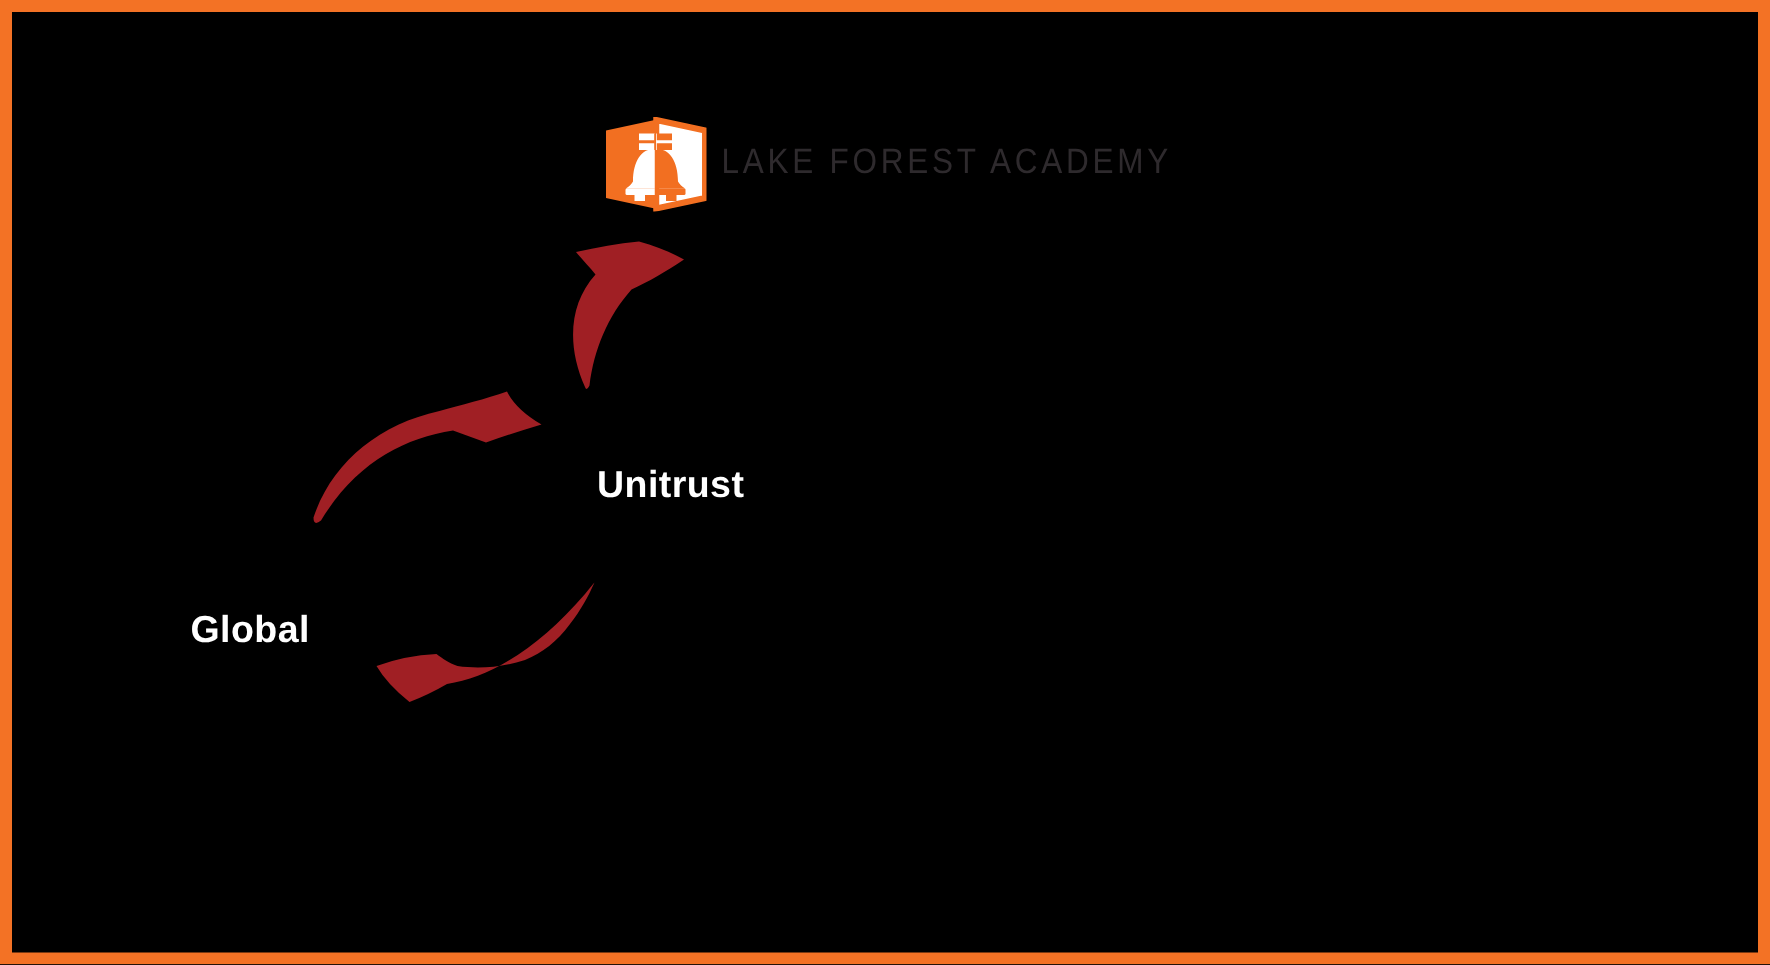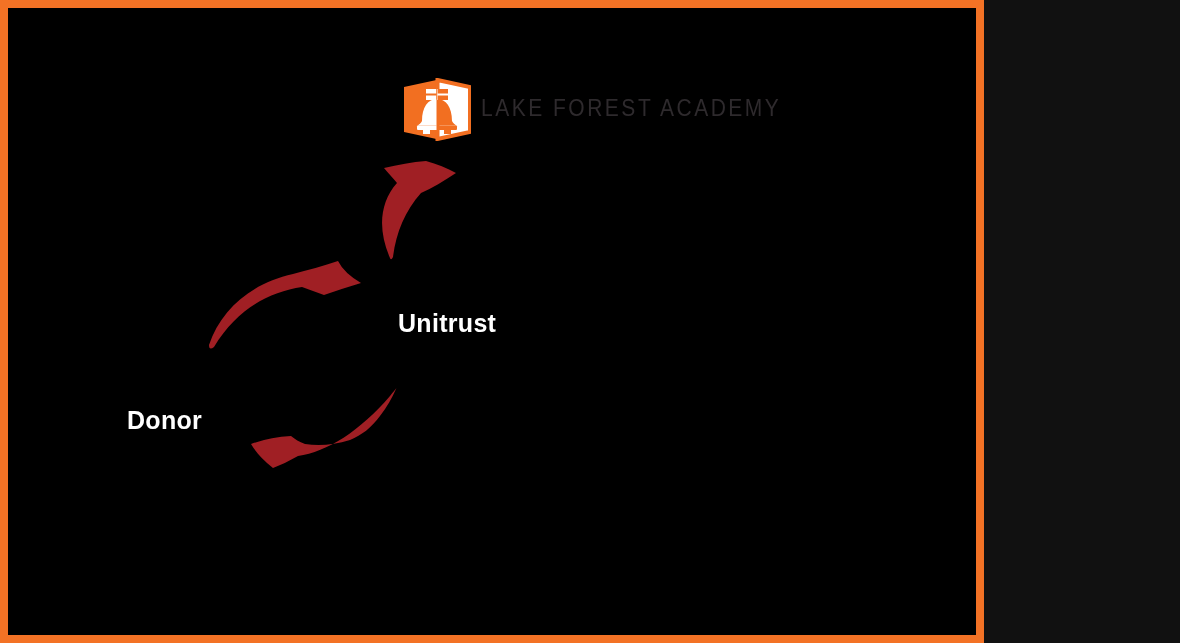--- a/index.html
+++ b/index.html
@@ -11,21 +11,21 @@
     --label-white:#FFFFFF;
     --bg:#000000;
   }
   *{margin:0;padding:0;box-sizing:border-box;}
   body{
     background:#111;
     font-family:"Liberation Sans", sans-serif;
   }
   .frame{
     position:relative;
-    width:984px;
+    width:1180px;
     height:643px;
     background:var(--bg);
     overflow:hidden;
   }
   .border-overlay{
     position:absolute;
     inset:0;
     border:8px solid var(--frame-orange);
     pointer-events:none;
     z-index:10;
@@ -166,16 +166,16 @@
           <rect x="23" y="15.5" width="22" height="2"></rect>
         </g>
       </g>
     </svg>
     <div class="logo-text">
       <div class="logo-title">LAKE FOREST ACADEMY</div>
     </div>
   </div>
 
   <div class="node-label label-unitrust">Unitrust</div>
-  <div class="node-label label-donor">Donor</div>
+  <div class="node-label label-donor">Global</div>
 
   <div class="border-overlay"></div>
 </div>
 
 </body></html>

